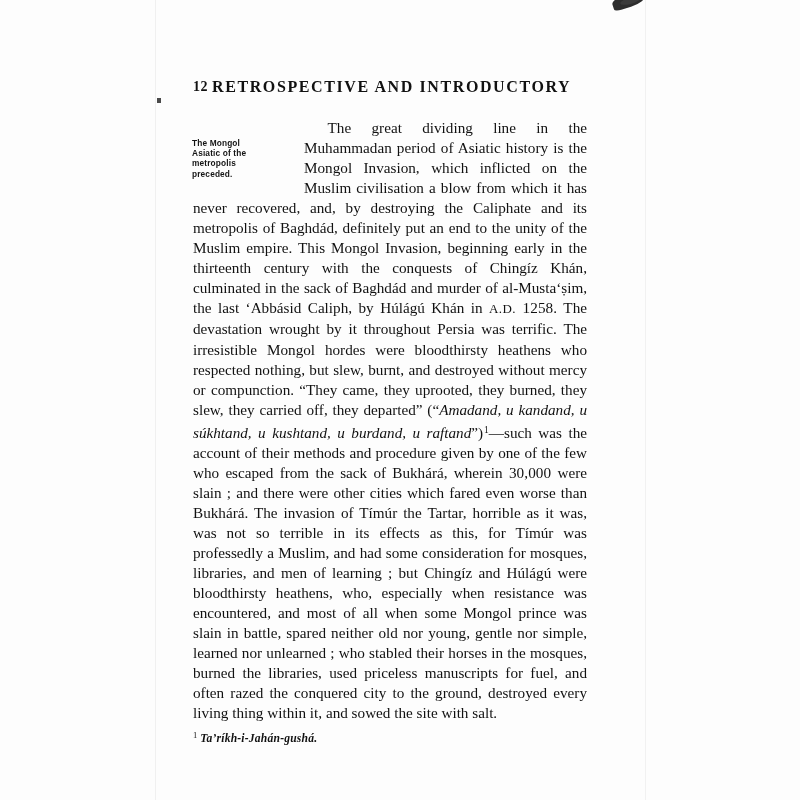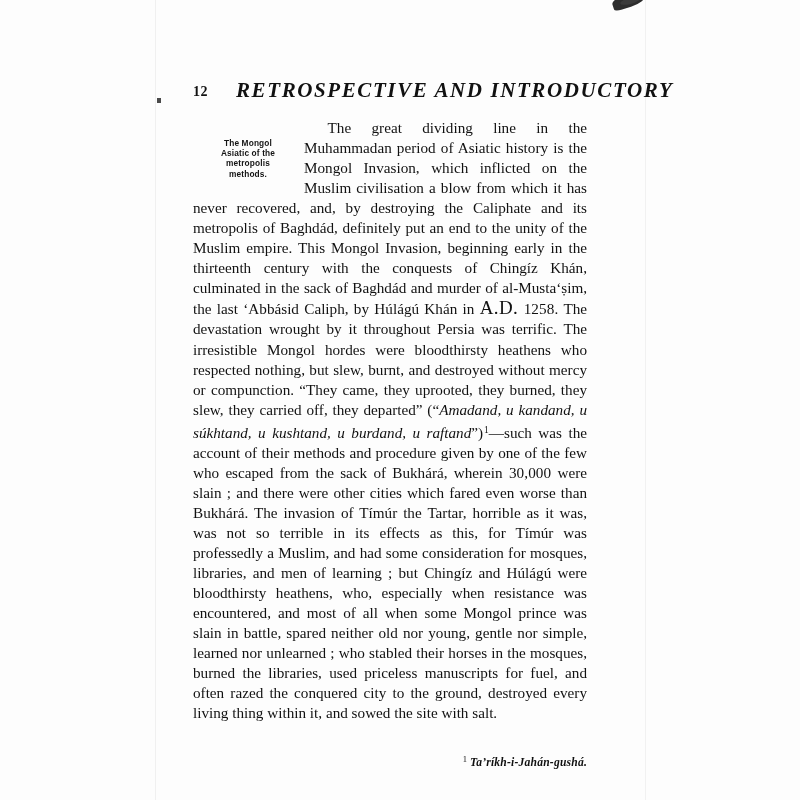--- a/index.html
+++ b/index.html
@@ -67,25 +67,24 @@
     white-space: nowrap;
   }
   .folio {
     font-weight: bold;
     font-size: 14px;
     letter-spacing: .5px;
     vertical-align: 1px;
     text-align: center;
   }
   .head-title {
-    font-style: italic;
     font-weight: bold;
-    font-size: 21px;
+    font-size: 16px;
     letter-spacing: 1.6px;
-    margin-left: 28px;
+    margin-left: 4px;
   }
 
   
   .textblock {
     position: absolute;
     left: 193px;
     top: 118px;
     width: 394px;
     font-size: 15.2px;
     line-height: 20.05px;
@@ -103,51 +102,49 @@
   
   .sidenote {
     float: left;
     width: 112px;
     margin: 20px 0 0 -1px;
     font-family: "Liberation Sans", "DejaVu Sans", sans-serif;
     font-weight: bold;
     font-size: 8.3px;
     line-height: 10.2px;
     letter-spacing: .15px;
-    text-align: center;
     text-indent: 0;
     color: #141414;
     shape-margin: 0;
   }
   .sidenote span { display: block; }
 
   .it { font-style: italic; }
   .sc-ad {
     font-variant: small-caps;
-    font-size: 19px;
+    font-size: 13px;
     letter-spacing: .4px;
   }
   .osf { letter-spacing: .1px; }
   .fn-ref {
     font-size: 9.5px;
     vertical-align: 5px;
     margin-left: 1px;
     margin-right: 0px;
   }
 
   
   .footnote {
     position: absolute;
     left: 193px;
     top: 728px;
     width: 394px;
-    text-align: right;
+    text-align: left;
     font-size: 11.6px;
     line-height: 14px;
-    margin-top: 24px;
   }
   .footnote .fn-mark {
     font-size: 8.5px;
     vertical-align: 4px;
     margin-right: 3px;
   }
   .footnote .fn-text {
     font-style: italic;
     font-weight: bold;
     letter-spacing: .2px;
@@ -167,21 +164,21 @@
   <div class="running-head">
     <span class="folio">12</span><span class="head-title">RETROSPECTIVE AND INTRODUCTORY</span>
   </div>
 
   <div class="textblock">
 
     <p><span class="sidenote">
           <span>The Mongol</span>
           <span>Asiatic of the</span>
           <span>metropolis</span>
-          <span>methods.</span>
+          <span>preceded.</span>
         </span><span>The great dividing line in the Muhammadan period of Asiatic history is the Mongol Invasion, which inflicted on the Muslim civilisation a blow from which it has never recovered, and, by destroying the Caliphate and its metropolis of Baghdád, definitely put an end to the unity of the Muslim empire.  This Mongol Invasion, beginning early in the thirteenth century with the conquests of Chingíz Khán, culminated in the sack of Baghdád and murder of al-Musta</span><span>‘</span><span>ṣim, the last </span><span>‘</span><span>Abbásid Caliph, by Húlágú Khán in </span><span class="sc-ad">A.D.</span><span class="osf"> 1258.</span><span>  The devastation wrought by it throughout Persia was terrific.  The irresistible Mongol hordes were bloodthirsty heathens who respected nothing, but slew, burnt, and destroyed without mercy or compunction.  “They came, they uprooted, they burned, they slew, they carried off, they departed” (“</span><span class="it">Amadand, u kandand, u súkhtand, u kushtand, u burdand, u raftand</span><span>”)</span><span class="fn-ref">1</span><span>—such was the account of their methods and procedure given by one of the few who escaped from the sack of Bukhárá, wherein </span><span class="osf">30,000</span><span> were slain ; and there were other cities which fared even worse than Bukhárá.  The invasion of Tímúr the Tartar, horrible as it was, was not so terrible in its effects as this, for Tímúr was professedly a Muslim, and had some consideration for mosques, libraries, and men of learning ; but Chingíz and Húlágú were bloodthirsty heathens, who, especially when resistance was encountered, and most of all when some Mongol prince was slain in battle, spared neither old nor young, gentle nor simple, learned nor unlearned ; who stabled their horses in the mosques, burned the libraries, used priceless manuscripts for fuel, and often razed the conquered city to the ground, destroyed every living thing within it, and sowed the site with salt.</span></p>
 
 
   </div>
 
   <div class="footnote">
     <span class="fn-mark">1</span><span class="fn-text">Ta’ríkh-i-Jahán-gushá.</span>
   </div>
 
 </div>

